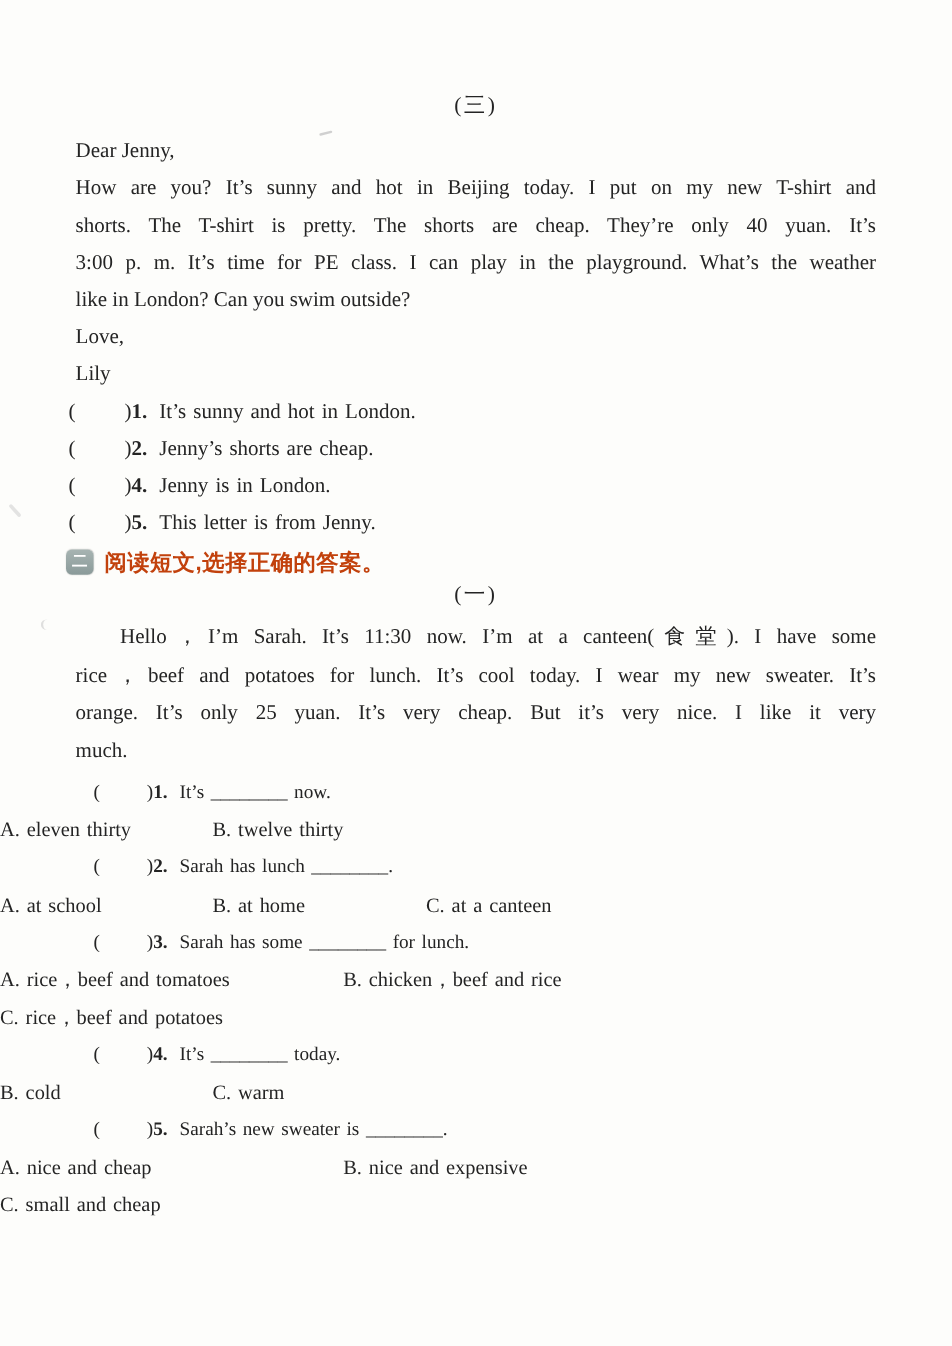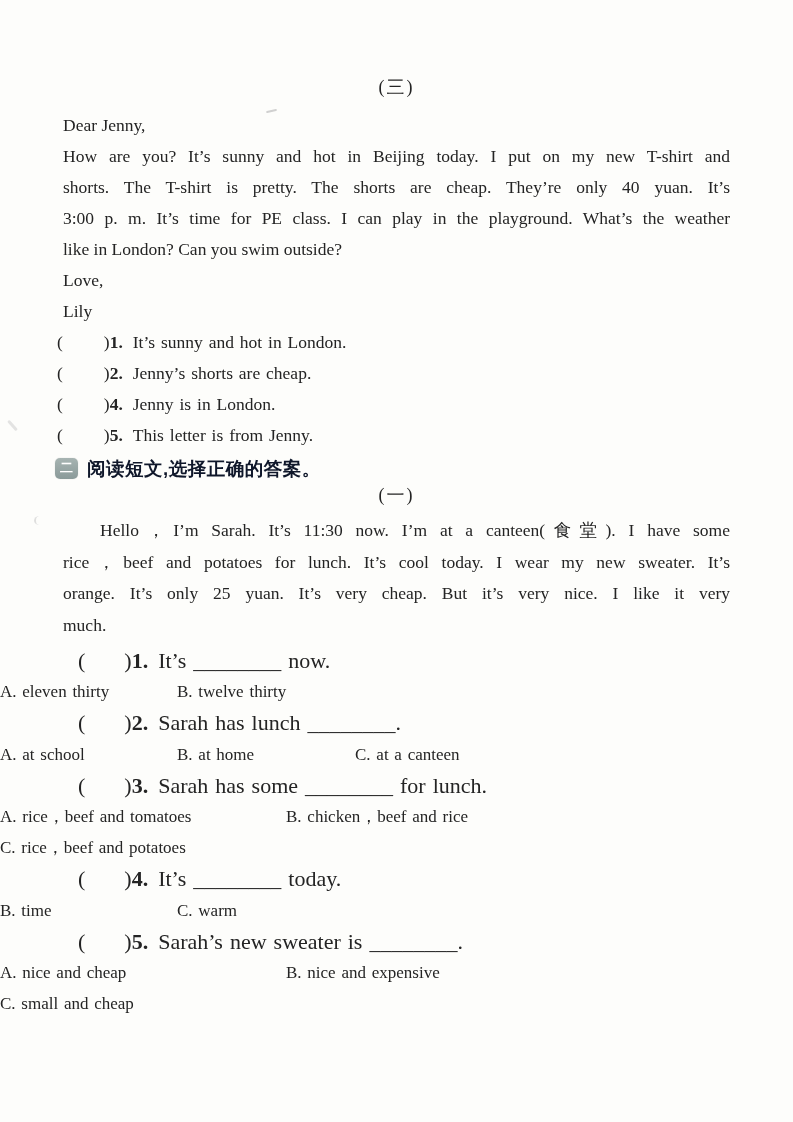--- a/index.html
+++ b/index.html
@@ -33,24 +33,24 @@
   .badge {
     width:23px; height:21px; border-radius:5px;
     background:linear-gradient(#a7b4b2,#8a9a99);
     color:#ffffff; font-family:"Liberation Sans","DejaVu Sans",sans-serif;
     font-size:13px; font-weight:700;
     display:flex; align-items:center; justify-content:center;
     box-shadow:0 0 1px rgba(0,0,0,.25);
   }
   .cn-title {
     font-family:"Liberation Sans","DejaVu Sans",sans-serif;
-    font-weight:700; font-size:18.5px; color:#0f172a; letter-spacing:.5px;
+    font-weight:700; font-size:18.5px; color:#c2410c; letter-spacing:.5px;
   }
 
-  .mc-q { padding-left:78px; font-size:22px; line-height:31.2px; word-spacing:1.5px; }
+  .mc-q { padding-left:78px; font-size:16px; line-height:31.2px; word-spacing:1.5px; }
   .opts { font-size:17px; line-height:31.2px; display:grid; word-spacing:1.5px; }
   .opts.three { grid-template-columns:177px 178px auto; }
   .opts.two   { grid-template-columns:286px auto; }
   .opts.one   { grid-template-columns:auto; }
 
   
   .artifact { position:absolute; pointer-events:none; }
   .a1 { left:266px; top:110px; width:11px; height:2px; background:#b8b8b8; transform:rotate(-14deg); opacity:.65; border-radius:2px; }
   .a2 { left:6px; top:424px; width:13px; height:3px; background:#dcdcdc; transform:rotate(48deg); opacity:.8; border-radius:2px; }
   .a3 { left:34px; top:516px; width:9px; height:9px; border-left:2px solid #d3d3d3; border-radius:50% 0 0 50%; opacity:.7; }
@@ -134,21 +134,21 @@
       <span>B. chicken，beef and rice</span>
     </div>
     <div class="opts one">
       <span>C. rice，beef and potatoes</span>
     </div>
 
     <div class="mc-q">
       <span>(</span><span class="mc-gap"></span><span>)</span><span class="qn">4.</span><span>It’s ________ today.</span>
     </div>
     <div class="opts three">
-      <span>B. time</span>
+      <span>B. cold</span>
       <span>C. warm</span>
     </div>
 
     <div class="mc-q">
       <span>(</span><span class="mc-gap"></span><span>)</span><span class="qn">5.</span><span>Sarah’s new sweater is ________.</span>
     </div>
     <div class="opts two">
       <span>A. nice and cheap</span>
       <span>B. nice and expensive</span>
     </div>

